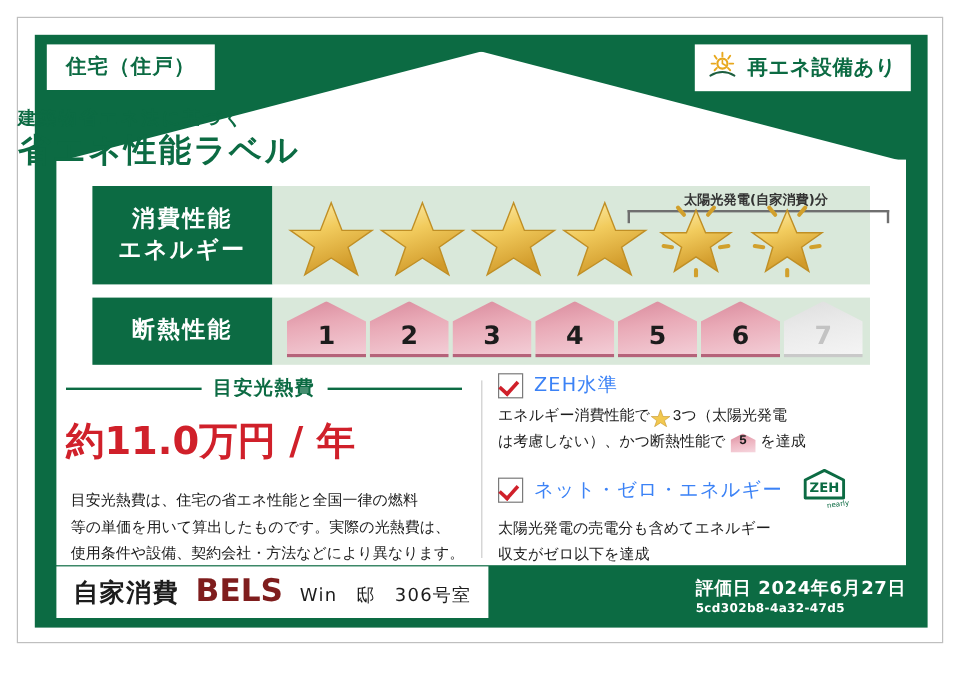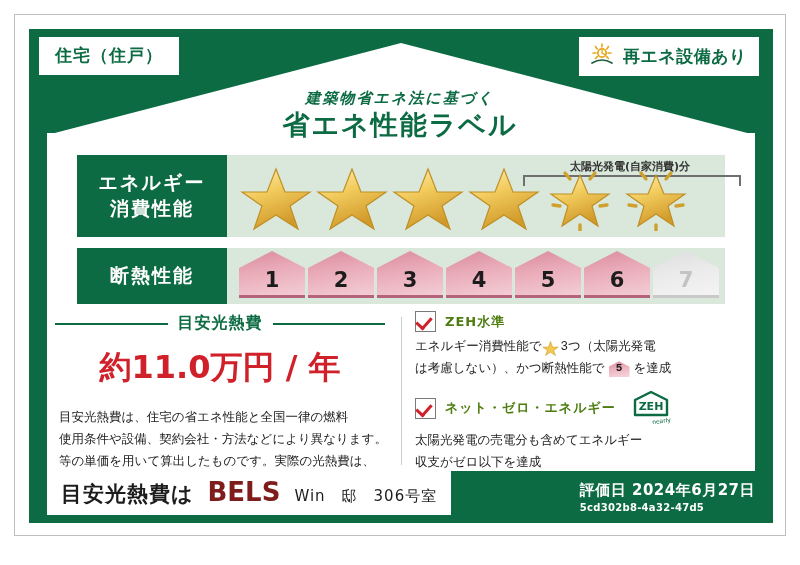--- a/index.html
+++ b/index.html
@@ -42,27 +42,26 @@
   
   .renew{
     position:absolute;right:26px;top:22px;
     display:flex;align-items:center;gap:8px;
     background:#ffffff;padding:5px 12px 6px 10px;
     z-index:6;
   }
   .renew-label{color:#0c6b43;font-weight:bold;font-size:17px;letter-spacing:.5px;}
   
   .title-small{
-    position:absolute;left:0;right:0;top:74px;text-align:center;
+    position:absolute;left:0;right:0;top:74px;text-align:left;
     color:#0c6b43;font-weight:bold;font-size:15px;letter-spacing:2px;
     z-index:5;
-    font-style:italic;
   }
   .title-big{
-    position:absolute;left:0;right:0;top:92px;text-align:center;
+    position:absolute;left:0;right:0;top:92px;
     color:#0c6b43;font-weight:bold;font-size:27px;letter-spacing:2px;
     z-index:5;
   }
   
   .perf-row{
     position:absolute;left:62px;width:648px;
     display:flex;align-items:stretch;
   }
   .perf-row.energy{top:140px;height:82px;}
   .perf-row.insul{top:233px;height:56px;}
@@ -121,40 +120,40 @@
   .bottom-right{
     position:absolute;left:368px;top:0;width:340px;
   }
   .cost-head{
     display:flex;align-items:center;gap:10px;
     color:#0c6b43;font-weight:bold;font-size:16px;letter-spacing:1px;
     justify-content:center;margin-top:2px;
   }
   .cost-head .rule{flex:1;height:2px;background:#0c6b43;}
   .cost-value{
-    text-align:center;color:#d0202a;font-weight:bold;font-size:32px;
+    color:#d0202a;font-weight:bold;font-size:32px;
     margin-top:12px;letter-spacing:0px;
   }
   .cost-note{
     margin-top:16px;font-size:12.5px;color:#1c1c1c;line-height:1.75;
     text-align:justify;padding:0 4px;
   }
   .cost-note div{white-space:nowrap;}
   
   .check-block{margin-bottom:10px;}
   .check-head{display:flex;align-items:center;gap:9px;}
   .chk{
     width:19px;height:19px;border:1px solid #7a7a7a;background:#fff;
     position:relative;flex:0 0 19px;
   }
   .chk::after{
     content:"";position:absolute;left:3px;top:2px;width:7px;height:12px;
     border:solid #d0202a;border-width:0 3px 3px 0;transform:rotate(42deg);
   }
-  .check-title{color:#4d7c0f;font-weight:bold;font-size:13px;letter-spacing:1px;}
+  .check-title{color:#3b82f6;font-weight:normal;font-size:16px;letter-spacing:1px;}
   .check-body{
     margin-top:5px;font-size:12.5px;line-height:1.72;color:#1c1c1c;
   }
   .check-body div{white-space:nowrap;display:flex;align-items:center;font-family:Liberation Mono, monospace;}
   .inline-star{display:inline-block;width:17px;height:16px;margin:0 1px;}
   .mini-house{
     display:inline-block;position:relative;width:21px;height:16px;margin:0 4px;
     vertical-align:middle;
   }
   .mini-house .mh-body{
@@ -216,22 +215,22 @@
       </svg>
     </span>
     <span class="renew-label">再エネ設備あり</span>
   </div>
 
   <div class="title-small">建築物省エネ法に基づく</div>
   <div class="title-big">省エネ性能ラベル</div>
 
   <div class="perf-row energy">
     <div class="perf-key">
+      <span>消費性能</span>
       <span>エネルギー</span>
-      <span>消費性能</span>
     </div>
     <div class="perf-val">
       <div class="solar-note">太陽光発電(自家消費)分</div>
       <div class="solar-bracket"></div>
       <div class="stars">
         <div class="star-wrap">
           <svg width="74" height="70" viewBox="0 0 74 70">
             <defs>
                 <linearGradient id="g1" x1="0" y1="0" x2="0.4" y2="1">
               <stop offset="0%" stop-color="#fdf0b8"></stop>
@@ -324,22 +323,22 @@
   <div class="bottom">
     <div class="bottom-left">
       <div class="cost-head">
         <span class="rule"></span>
         <span>目安光熱費</span>
         <span class="rule"></span>
       </div>
       <div class="cost-value">約11.0万円 / 年</div>
       <div class="cost-note">
         <div>目安光熱費は、住宅の省エネ性能と全国一律の燃料</div>
+        <div>等の単価を用いて算出したものです。実際の光熱費は、</div>
         <div>使用条件や設備、契約会社・方法などにより異なります。</div>
-        <div>等の単価を用いて算出したものです。実際の光熱費は、</div>
       </div>
     </div>
 
     <div class="divider-v"></div>
 
     <div class="bottom-right">
 
       <div class="check-block">
         <div class="check-head">
           <span class="chk"></span>
@@ -381,21 +380,21 @@
         <div class="check-body">
           <div>太陽光発電の売電分も含めてエネルギー</div>
           <div>収支がゼロ以下を達成</div>
         </div>
       </div>
 
     </div>
   </div>
 
   <div class="footer-left">
-    <span class="f-third">目安光熱費は</span>
+    <span class="f-third">自家消費</span>
     <span class="f-bels">BELS</span>
     <span class="f-owner">Win　邸　306号室</span>
   </div>
 
   <div class="footer-right">
     <div class="f-date">評価日 2024年6月27日</div>
     <div class="f-id">5cd302b8-4a32-47d5</div>
   </div>
 
 </div>

